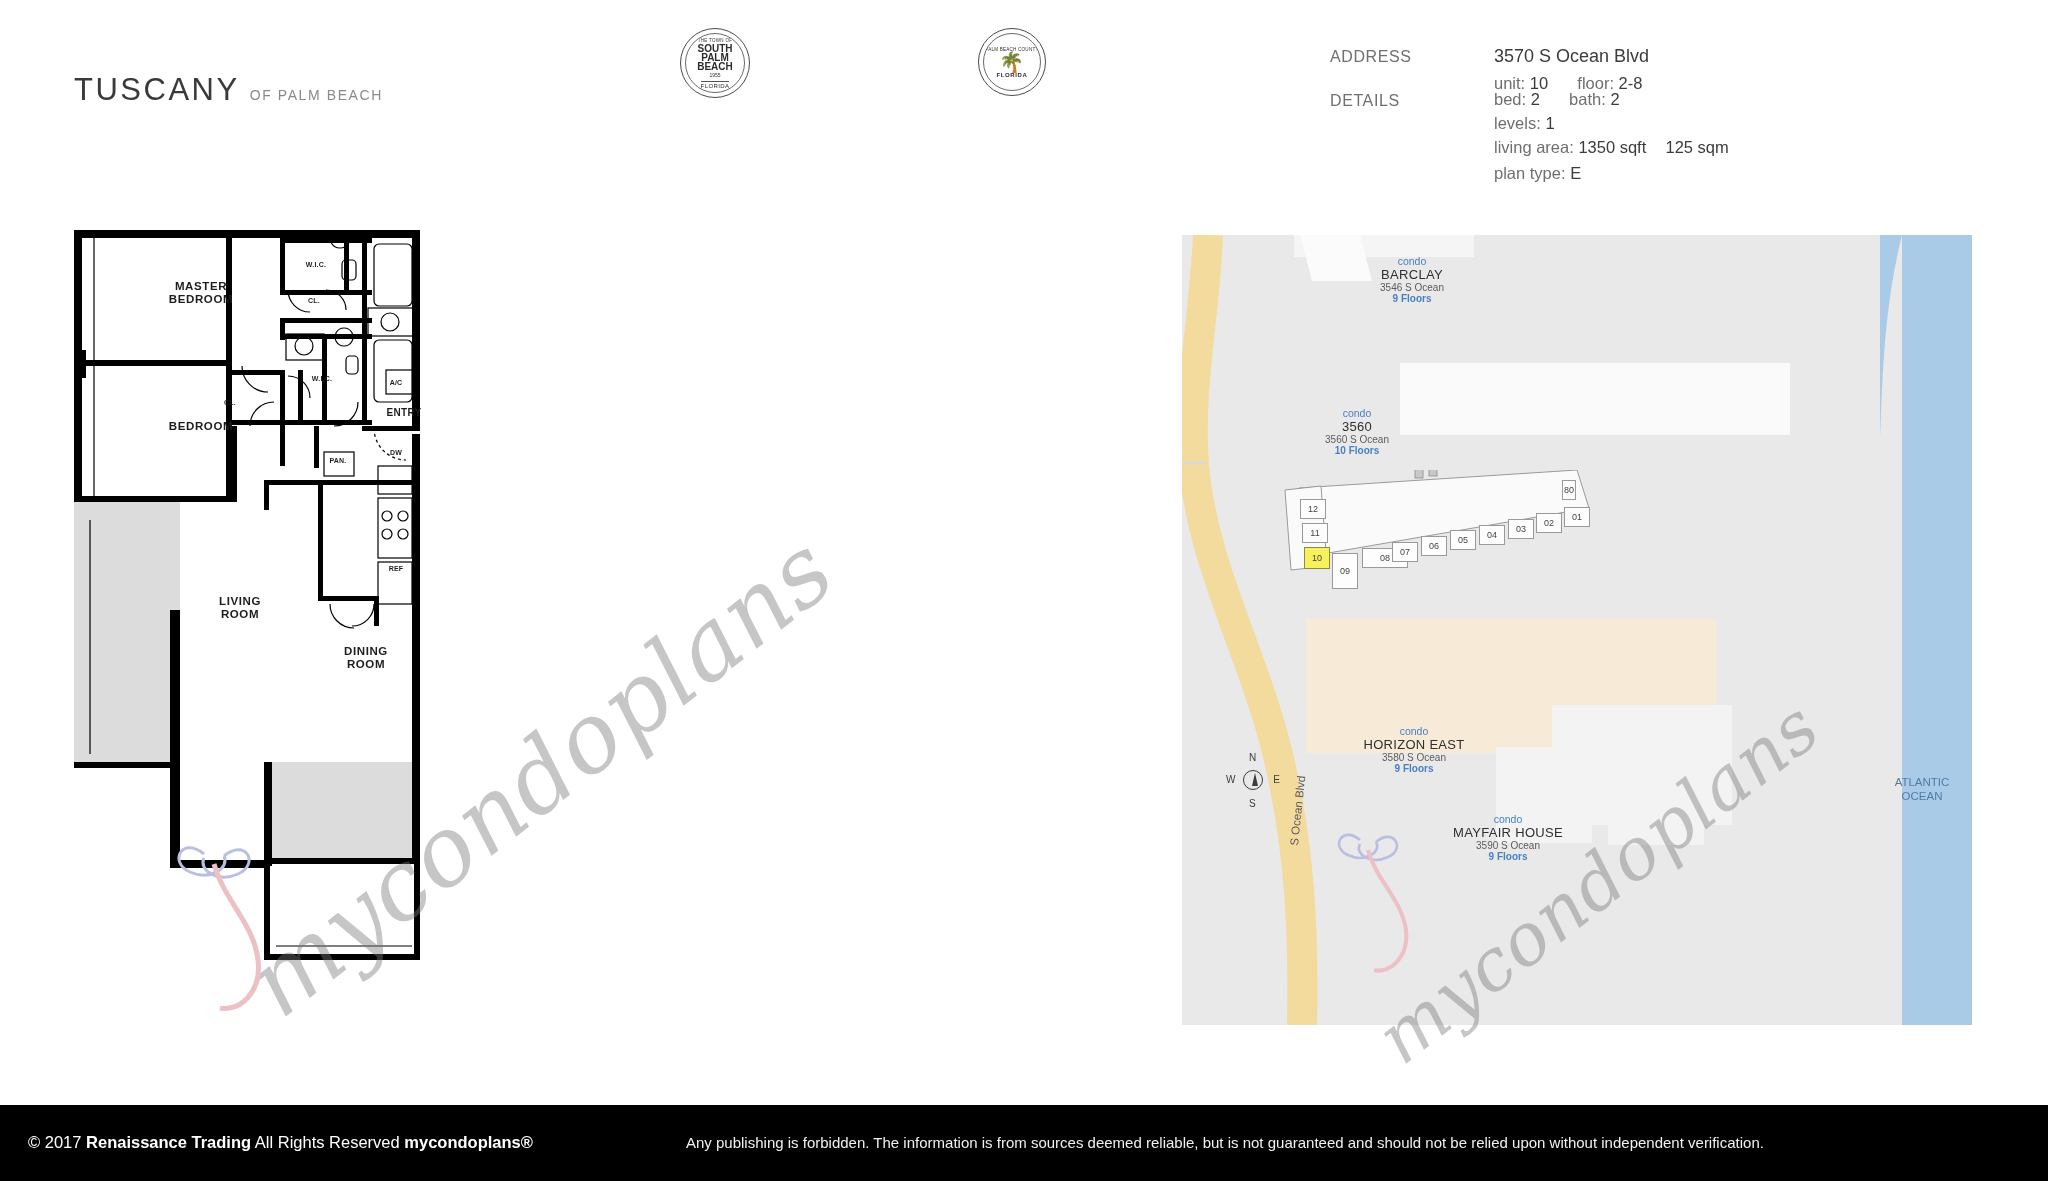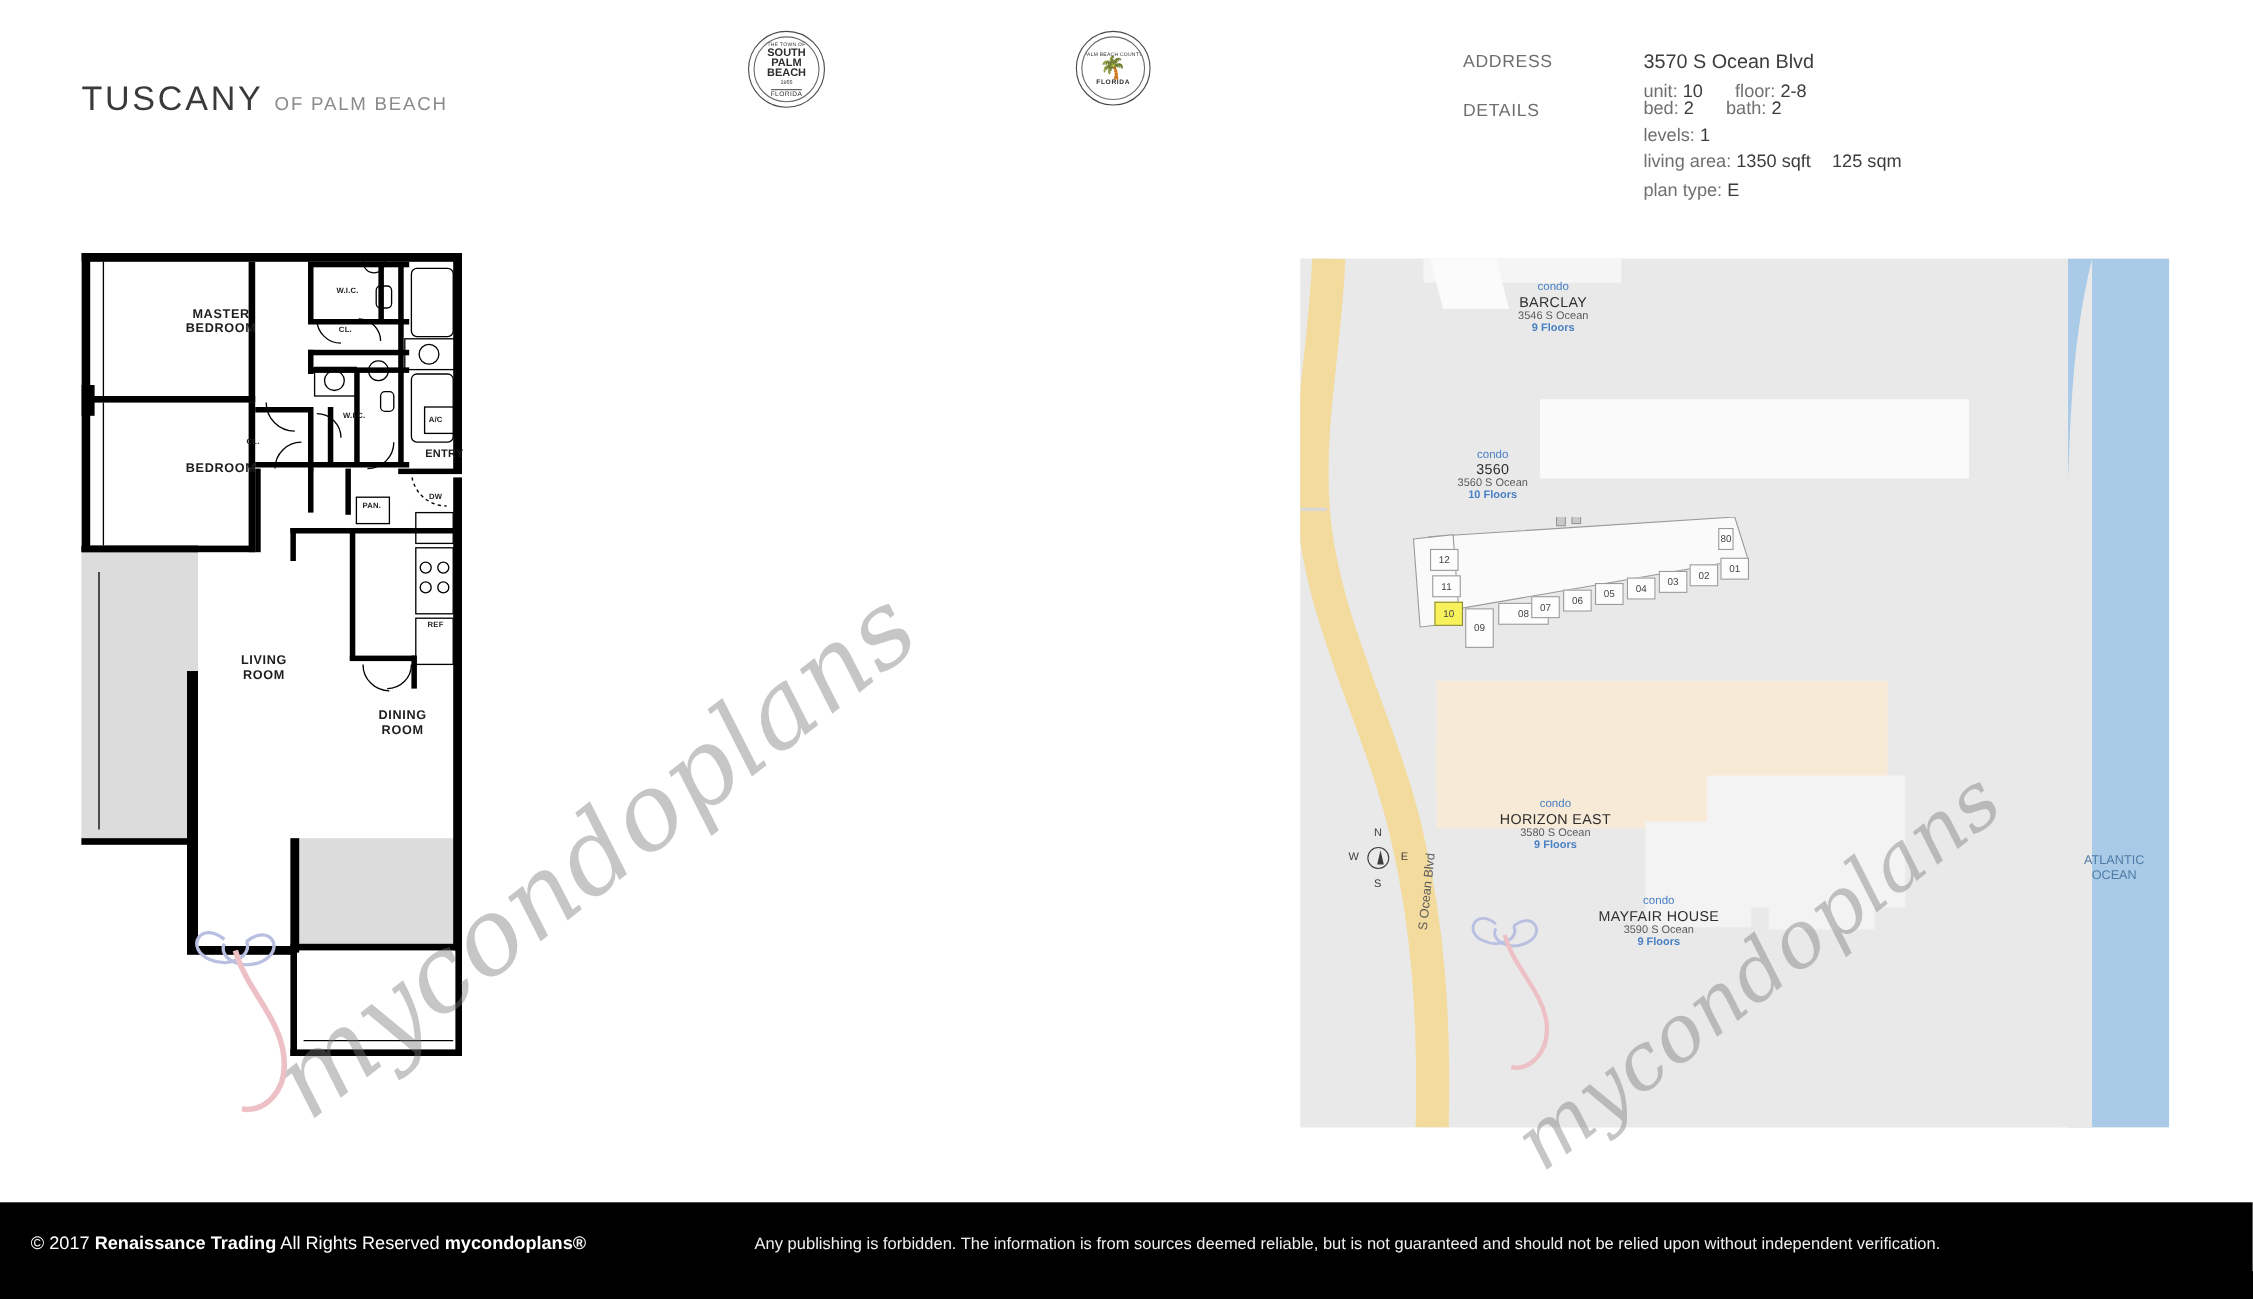--- a/index.html
+++ b/index.html
@@ -27,21 +27,21 @@
     top: 72px;
     white-space: nowrap;
   }
   .brand .b1 {
     font-size: 31px;
     letter-spacing: 2.5px;
     color: #3a3a3a;
     font-weight: 400;
   }
   .brand .b2 {
-    font-size: 17px;
+    font-size: 14px;
     letter-spacing: 1.6px;
     color: #8a8a8a;
     margin-left: 10px;
   }
 
   .seal {
     position: absolute;
     border-radius: 50%;
     border: 1.6px solid #4a4a4a;
     box-sizing: border-box;
@@ -201,21 +201,21 @@
   .wm-mark {
     position: absolute;
     pointer-events: none;
     user-select: none;
   }
 
   
   #footer {
     position: absolute;
     left: 0; bottom: 0;
-    width: 2048px; height: 88px;
+    width: 2048px; height: 76px;
     background: #000;
     color: #fff;
   }
   #footer .left {
     position: absolute;
     left: 28px; top: 28px;
     font-size: 16.5px;
     white-space: nowrap;
   }
   #footer .left b { font-weight: bold; }

